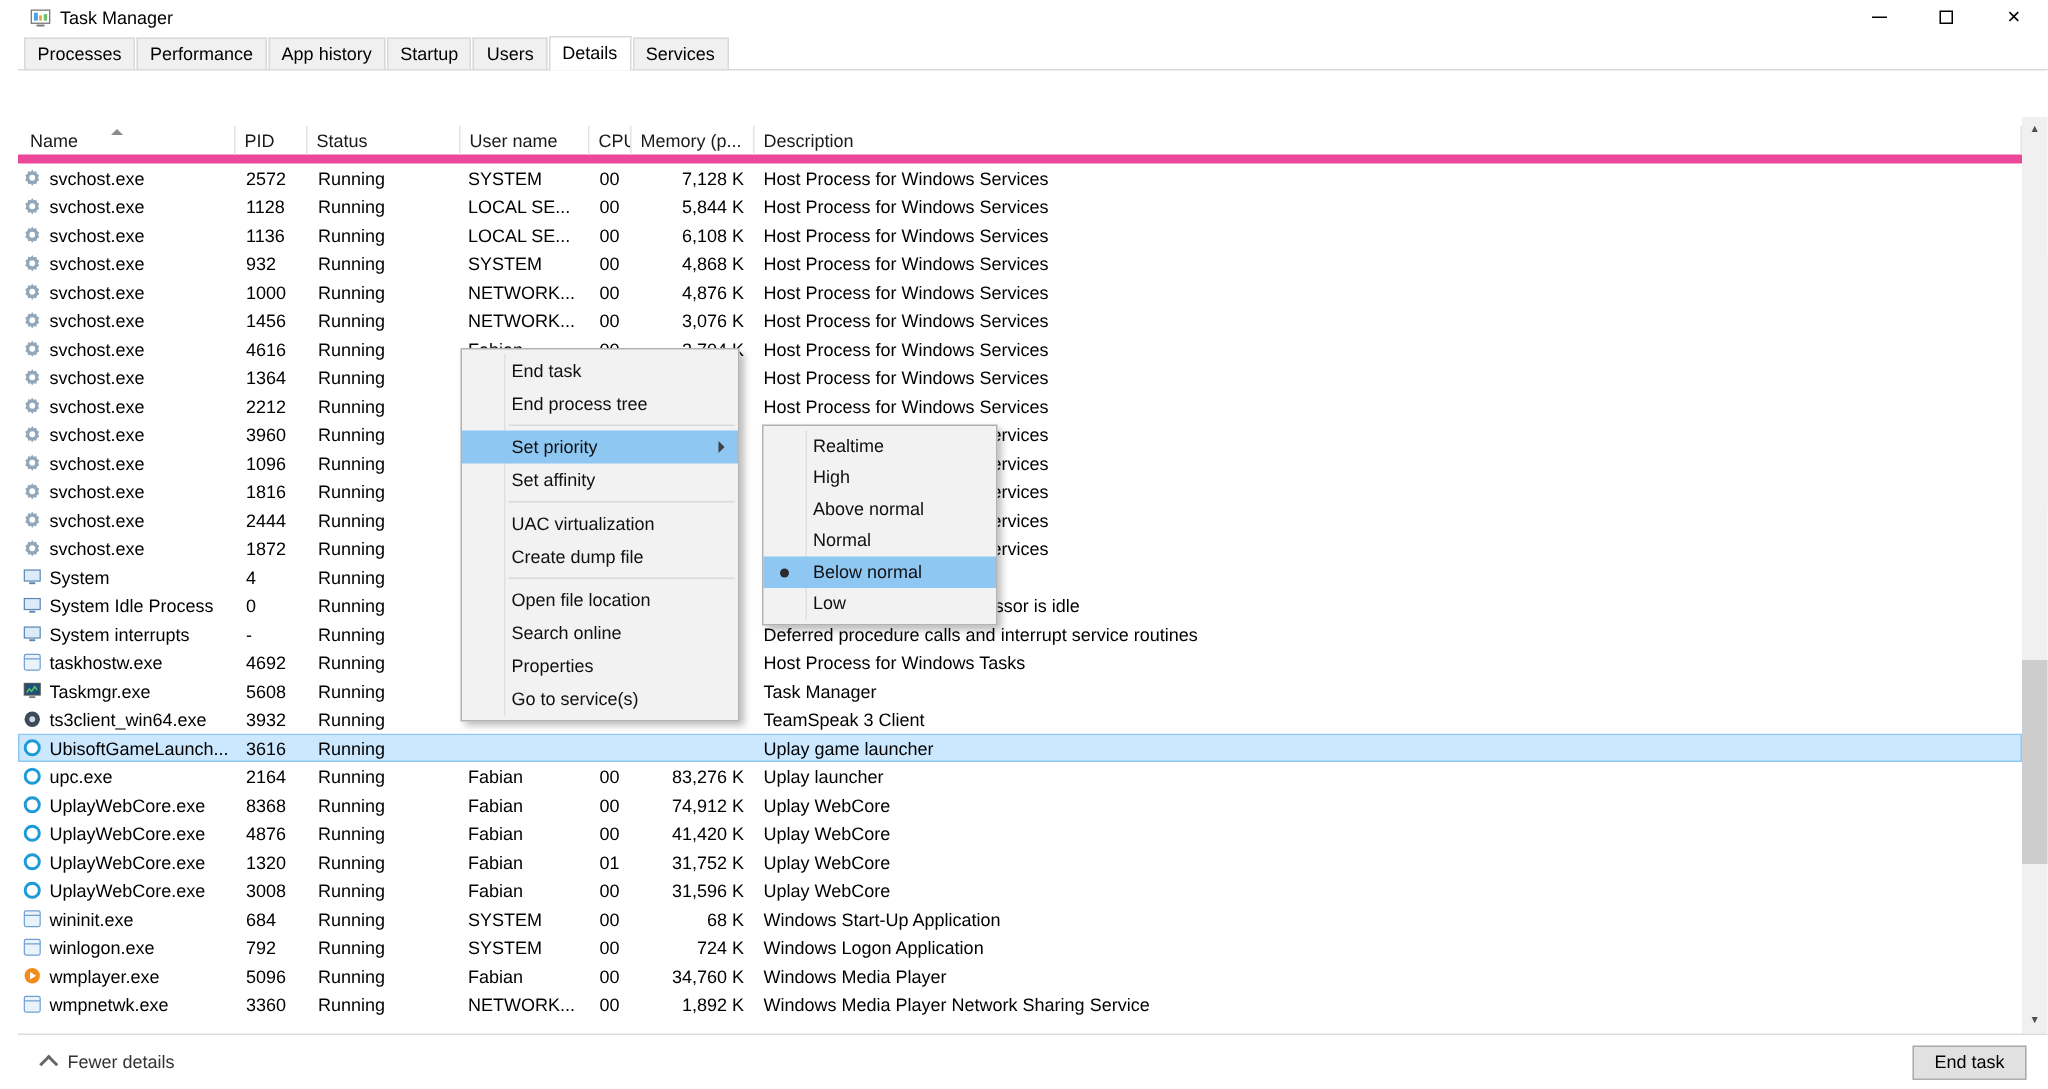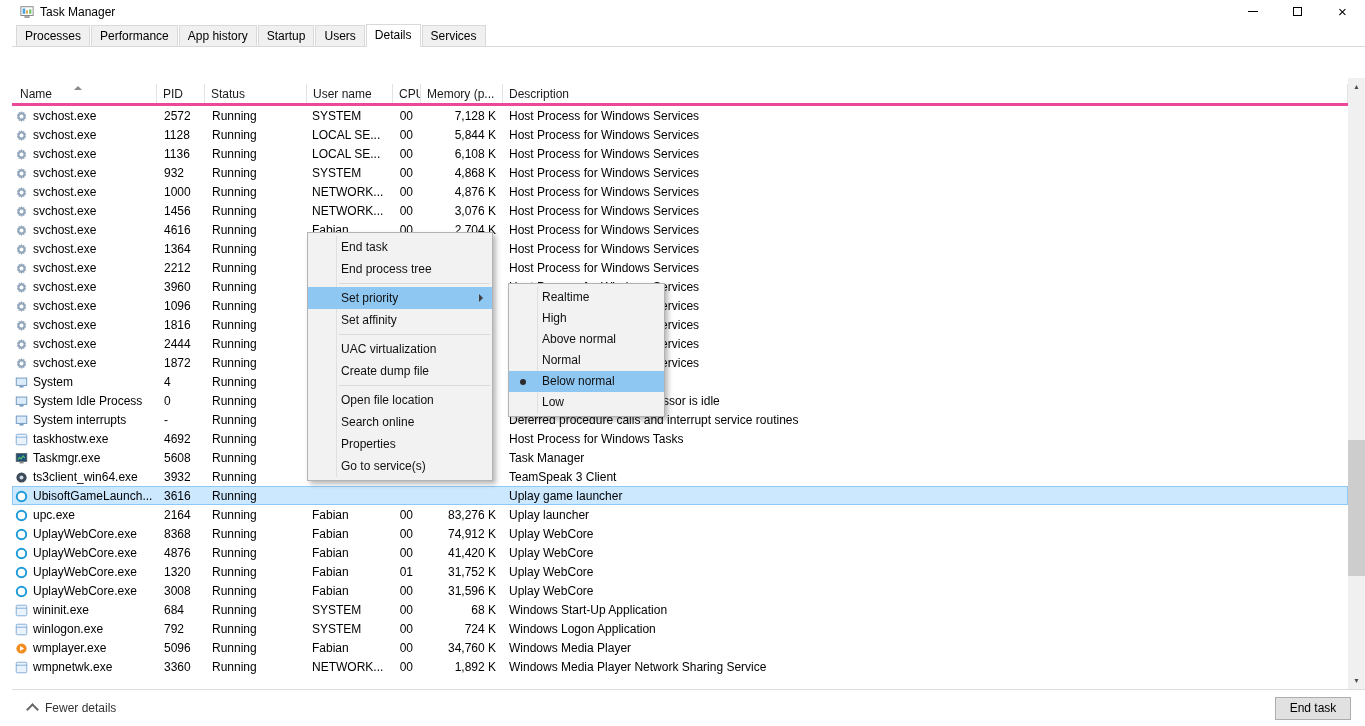--- a/index.html
+++ b/index.html
@@ -24,35 +24,35 @@
   .menubar{height:21px;display:flex;align-items:center;padding-left:8px;background:#fff;}
   .menubar-item{padding:2px 7px 2px 0;margin-right:7px;}
 
   
   .tabbar{height:24px;display:flex;align-items:flex-end;border-bottom:1px solid #d9d9d9;padding-left:4px;background:#fff;box-sizing:border-box;}
   .tab{padding:3px 8px;border:1px solid #d9d9d9;border-bottom:none;background:#f0f0f0;margin-right:1px;position:relative;line-height:14px;}
   .tab.active{background:var(--tab-active-bg,#fff);margin-bottom:-1px;padding-bottom:5px;z-index:2;}
 
   
   .table-area{position:absolute;top:84px;left:0;right:17px;bottom:37px;overflow:hidden;background:#fff;}
-  .thead{display:flex;height:19px;border-bottom:3px solid #ec4899;box-sizing:content-box;}
+  .thead{display:flex;height:19px;border-bottom:6px solid #ec4899;box-sizing:content-box;}
   .th{border-right:1px solid #e3e3e3;display:flex;align-items:center;padding-left:6px;box-sizing:border-box;white-space:nowrap;overflow:hidden;position:relative;color:#1a1a1a;}
   .th.col-name{padding-left:8px;}
   .sort-caret{position:absolute;top:2px;left:62px;width:0;height:0;border-left:4px solid transparent;border-right:4px solid transparent;border-bottom:4px solid #8a8a8a;}
   .col-name{width:145px;}
   .col-pid{width:48px;}
   .col-status{width:102px;}
   .col-user{width:86px;}
   .col-cpu{width:28px;}
   .col-mem{width:82px;}
   .col-desc{flex:1;min-width:0;}
   .row{display:flex;height:19px;align-items:center;}
   .row.selected{background:var(--selection-bg,#cce8ff);box-shadow:inset 0 0 0 1px var(--selection-border,#8ec9f5);}
   .cell{box-sizing:border-box;white-space:nowrap;overflow:hidden;padding-left:6px;}
-  .cell.col-name{display:flex;align-items:flex-end;padding-left:3px;}
+  .cell.col-name{display:flex;align-items:center;padding-left:3px;}
   .cell.col-pid{padding-left:7px;}
   .cell.col-status{padding-left:7px;}
   .cell.col-user{padding-left:5px;}
   .cell.col-cpu{text-align:right;padding-left:0;padding-right:8px;}
   .cell.col-mem{text-align:right;padding-left:0;padding-right:7px;}
   .proc-icon{width:13px;height:13px;display:inline-flex;flex:none;margin-right:5px;}
   .proc-icon svg{width:13px;height:13px;}
 
   
   .scrollbar{position:absolute;top:78px;right:0;width:17px;bottom:37px;background:#f0f0f0;}

